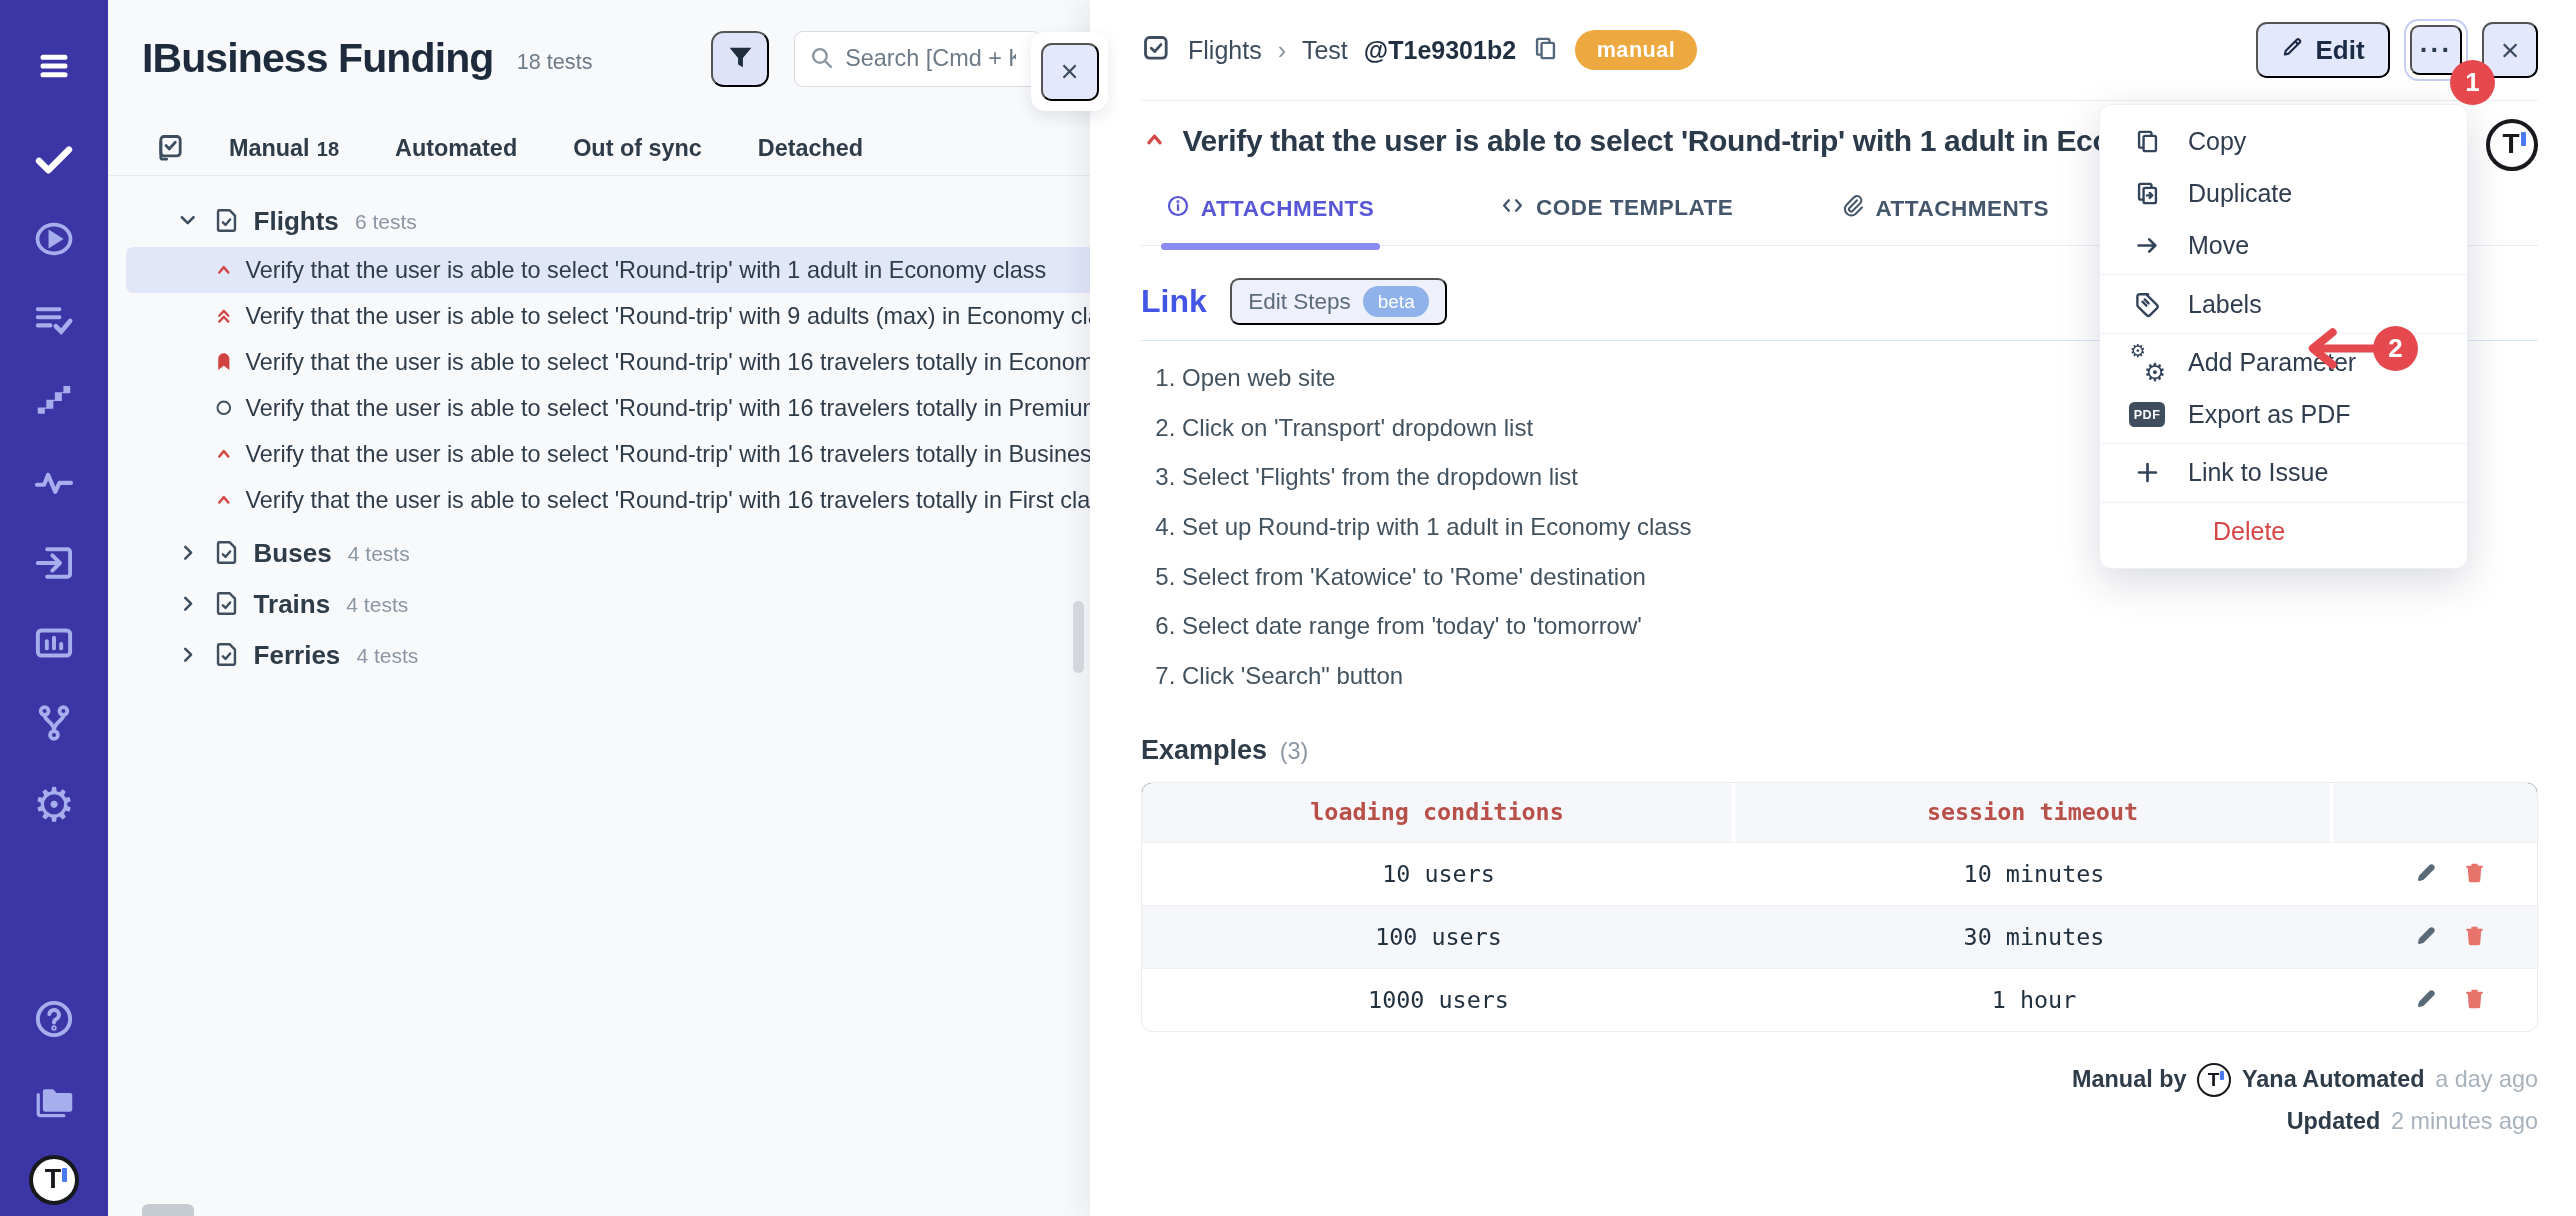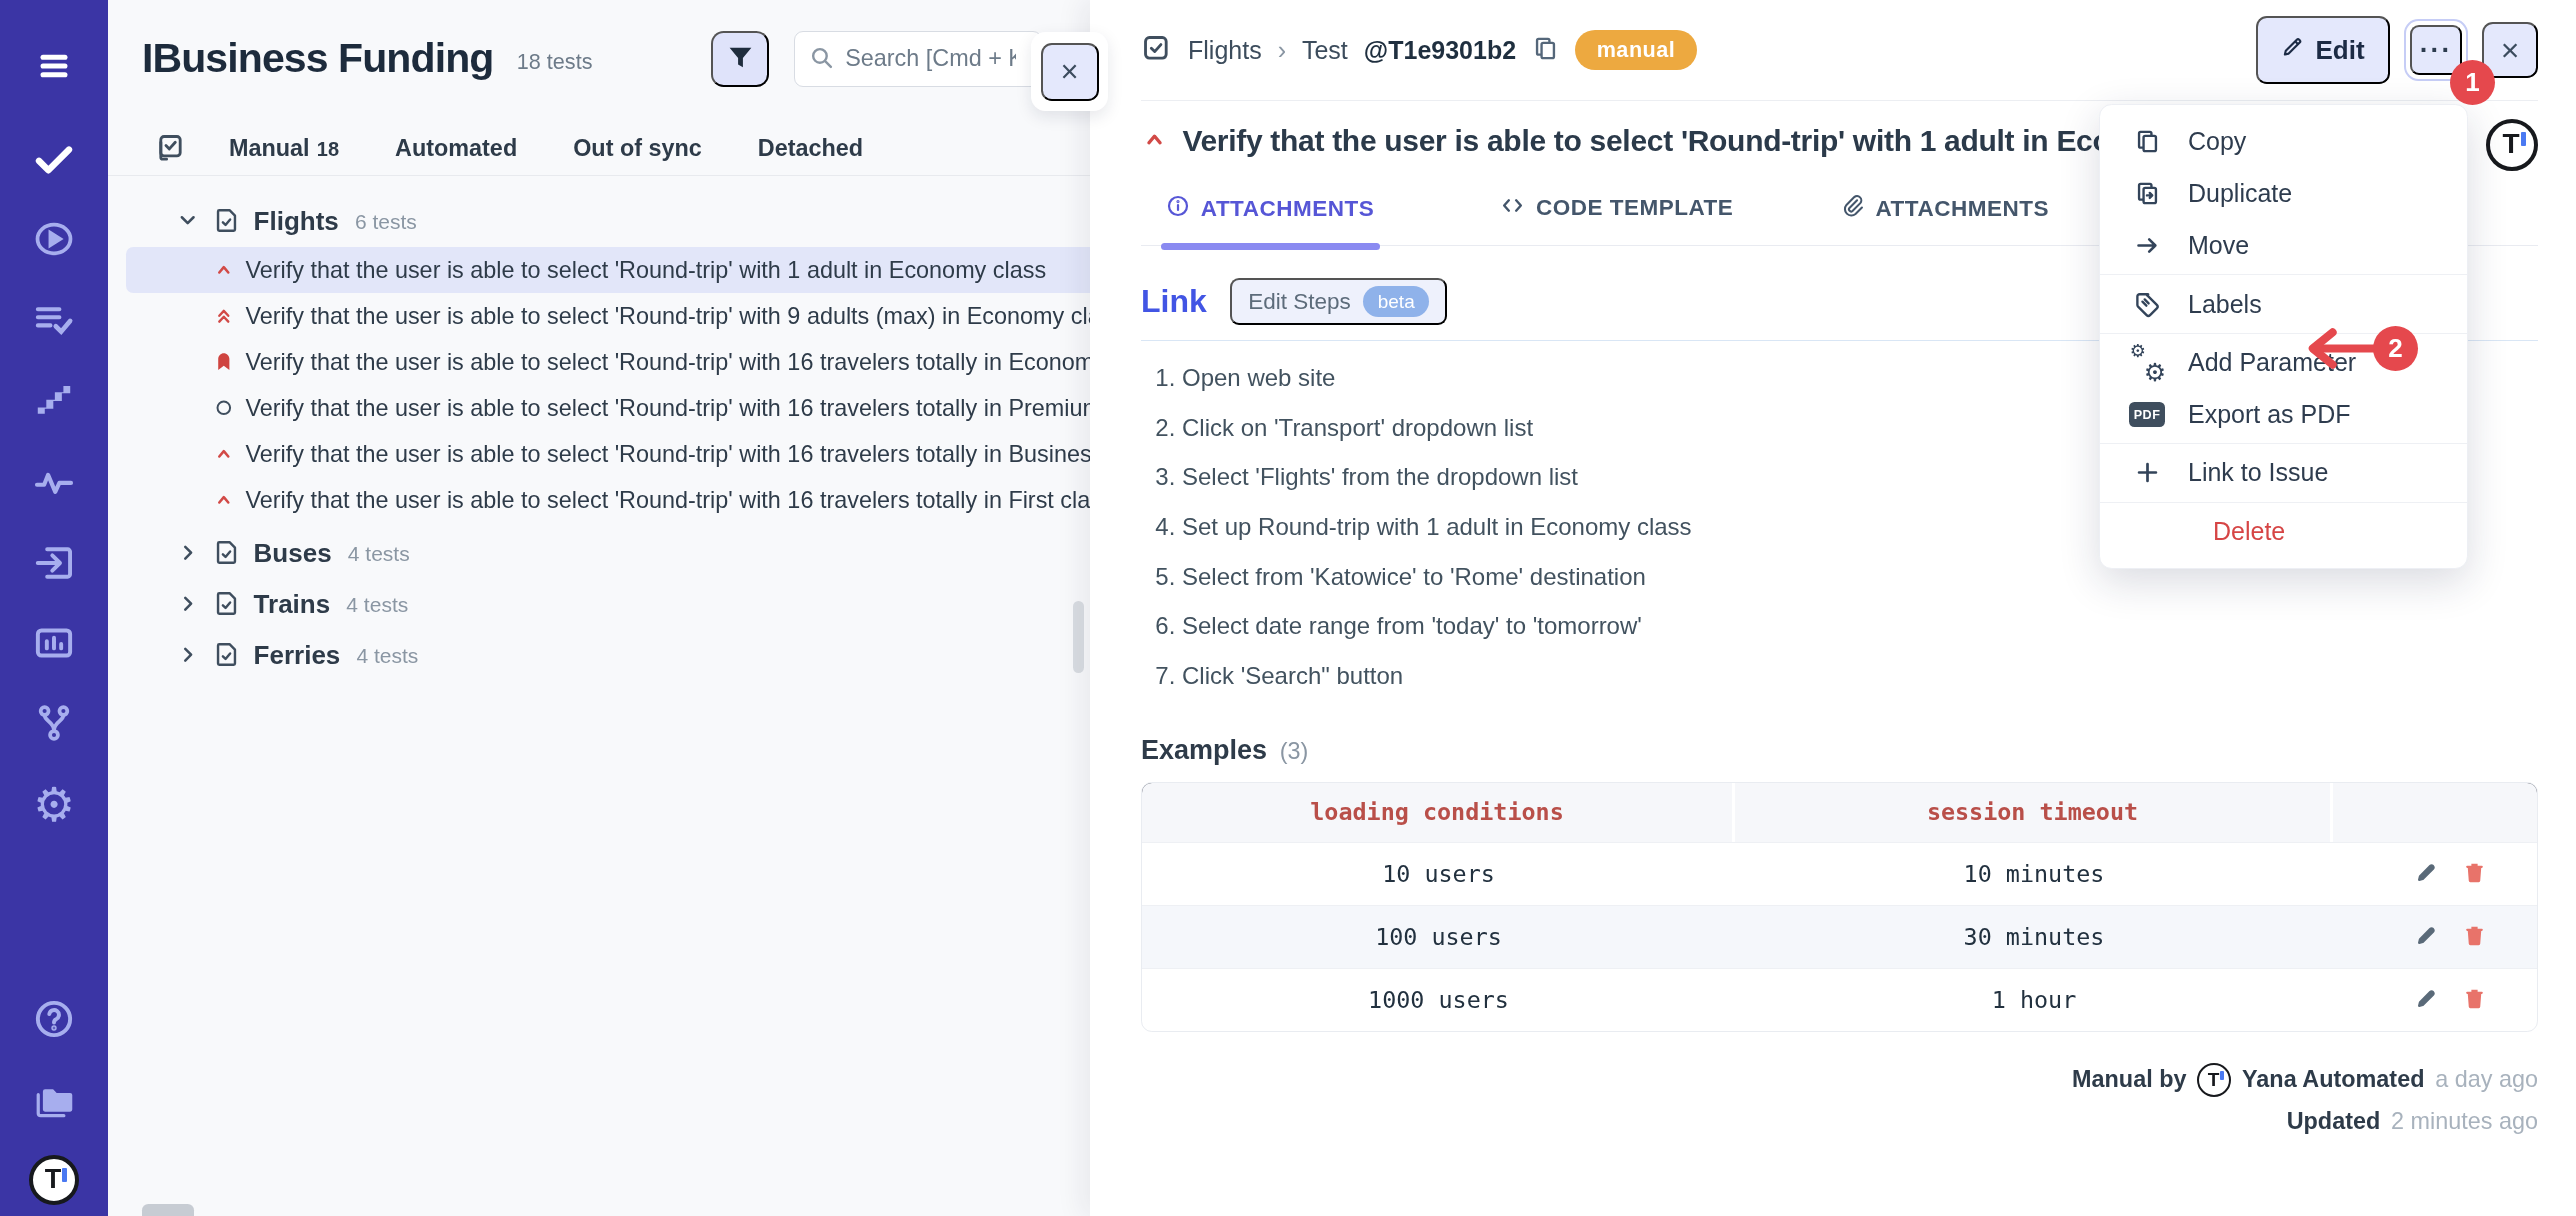--- a/index.html
+++ b/index.html
@@ -43,21 +43,21 @@
   .hscroll { position:absolute; left:34px; bottom:0; width:52px; height:12.6px; background:#c7ccd3; border-radius:6.3px 6.3px 0 0; }
 
   
   #drawer { position:absolute; left:1090px; top:0; right:0; height:1217px; background:#ffffff; z-index:10; box-shadow:-9px 0 25px rgba(23,28,63,.07); padding:0 38px 0 51px; }
   .dr-head { display:flex; align-items:center; height:101px; border-bottom:1.8px solid #eceef2; gap:16px; }
   .crumb-txt { font-size:25px; color:#3c4c5c; }
   .crumb-sep { font-size:25px; color:#8a96a3; }
   .crumb-id { font-size:25px; font-weight:800; color:#1f2f3f; }
   .pill-manual { background:#eda940; color:#fff; font-size:21.6px; font-weight:700; border-radius:899px; padding:7.2px 21.6px; letter-spacing:0.5px; }
   .dr-actions { margin-left:auto; display:flex; align-items:center; gap:14.4px; }
-  .btn-lav { background:#e4e8fc; border-radius:10.8px; height:68px; display:flex; align-items:center; justify-content:center; }
+  .btn-lav { background:#e4e8fc; border-radius:10.8px; height:56px; display:flex; align-items:center; justify-content:center; }
   .btn-edit { padding:0 23.4px; gap:10.8px; font-size:26px; font-weight:700; color:#1c2b45; }
   .more-wrap { border:2.7px solid #c6cdf6; border-radius:14.4px; padding:3.6px; position:relative; }
   .btn-more { width:52px; height:50px; border-radius:9px; font-size:27px; font-weight:800; color:#2c3c4e; letter-spacing:1.8px; }
   .btn-close { width:56px; height:56px; font-size:32px; color:#3c4c5e; }
 
   .dr-title-row { display:flex; align-items:center; gap:14.4px; margin-top:23.4px; white-space:nowrap; }
   .dr-title { font-size:30px; font-weight:800; color:#2b3a4a; letter-spacing:-0.3px; }
   .title-avatar { position:absolute; right:38px; top:119px; z-index:12; }
 
   .dr-tabs { display:flex; align-items:flex-end; margin-top:38px; border-bottom:1.8px solid #e9ebf1; position:relative; height:50px; }

